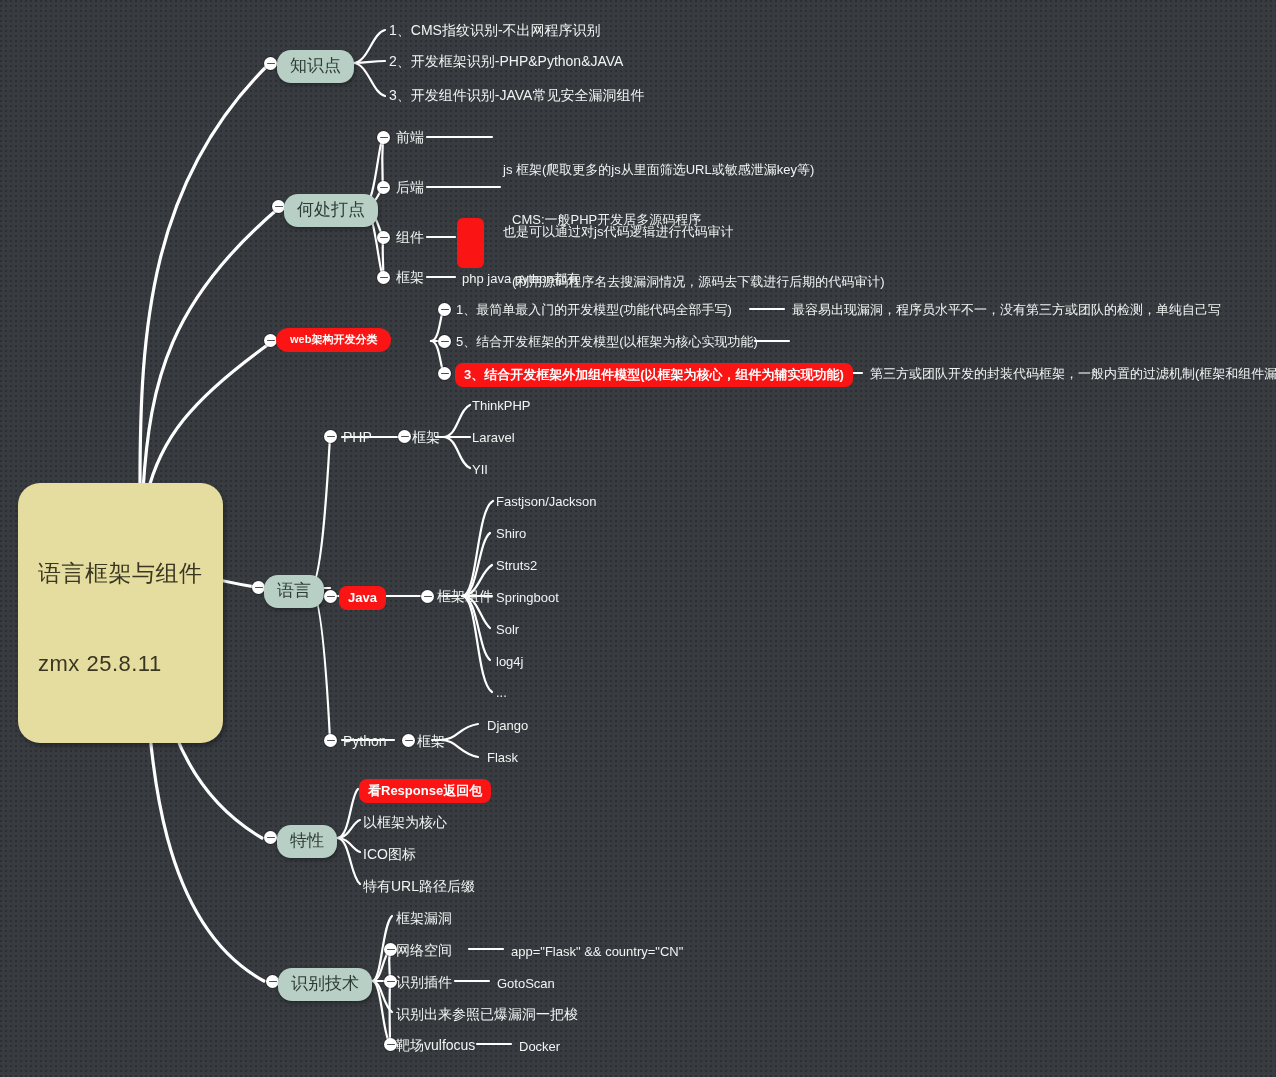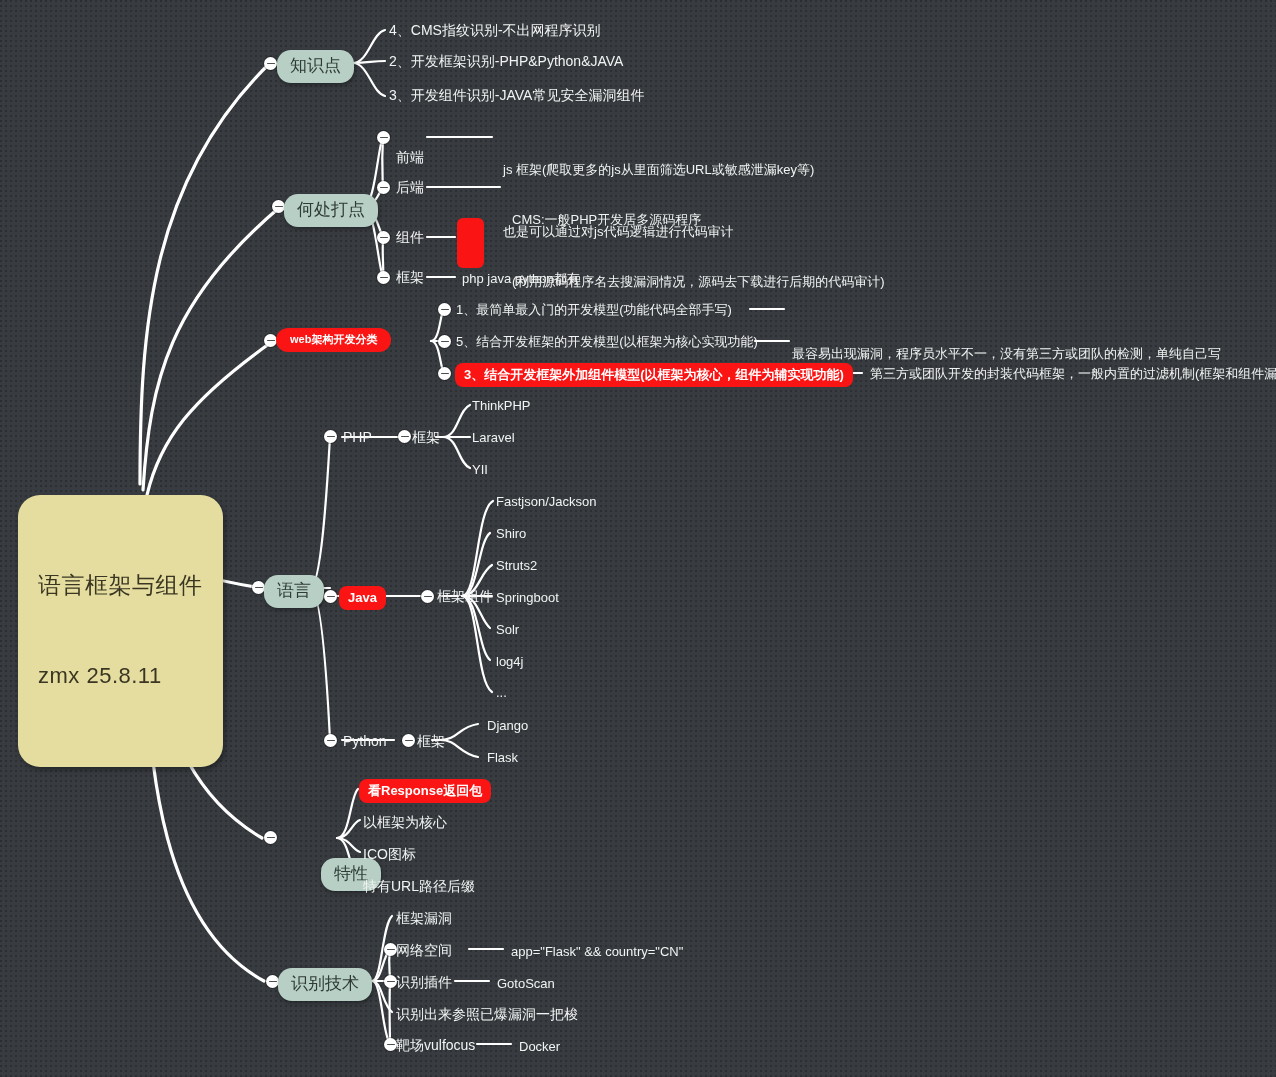--- a/index.html
+++ b/index.html
@@ -38,25 +38,24 @@
     position: absolute;
     white-space: pre;
     line-height: 1.32;
   }
 
   
   .root {
     background: #e4dd9f;
     color: #3a3622;
     border-radius: 22px;
-    padding: 14px 20px 16px 20px;
+    padding: 14px 20px 4px 20px;
     font-size: 23px;
     letter-spacing: 0.5px;
     box-shadow: 2px 3px 5px rgba(0,0,0,0.35);
-    margin-top: 12px;
   }
   .root .l2 { font-size: 22px; }
 
   
   .teal {
     background: #b7cfc5;
     color: #2f3b36;
     border-radius: 14px;
     padding: 5px 13px 6px 13px;
     font-size: 17px;
@@ -198,29 +197,29 @@
   </svg>
 
   <div class="node root" style="left:18px; top:483px;">
     <div>语言框架与组件</div>
     <div class="l2">zmx 25.8.11</div>
   </div>
 
   <div class="dot" style="left:264px; top:57px;"></div>
   <div class="node teal" style="left:277px; top:50px;">知识点</div>
 
-  <div class="node plain sz14" style="left:389px; top:21px;">4、CMS指纹识别-不出网程序识别</div>
+  <div class="node plain sz14" style="left:389px; top:21px;">1、CMS指纹识别-不出网程序识别</div>
   <div class="node plain sz14" style="left:389px; top:52px;">2、开发框架识别-PHP&amp;Python&amp;JAVA</div>
   <div class="node plain sz14" style="left:389px; top:86px;">3、开发组件识别-JAVA常见安全漏洞组件</div>
 
   <div class="dot" style="left:272px; top:200px;"></div>
   <div class="node teal" style="left:284px; top:194px;">何处打点</div>
 
   <div class="dot" style="left:377px; top:131px;"></div>
-  <div class="node plain sz14" style="left:396px; top:128px;margin-top:20px;">前端</div>
+  <div class="node plain sz14" style="left:396px; top:128px;">前端</div>
   <div class="node plain sz13 multiline" style="left:503px; top:118px;">
     <div>js 框架(爬取更多的js从里面筛选URL或敏感泄漏key等)</div>
     <div>也是可以通过对js代码逻辑进行代码审计</div>
   </div>
 
   <div class="dot" style="left:377px; top:181px;"></div>
   <div class="node plain sz14" style="left:396px; top:178px;">后端</div>
   <div class="node plain sz13 multiline" style="left:512px; top:168px;">
     <div>CMS:一般PHP开发居多源码程序</div>
     <div>(利用源码程序名去搜漏洞情况，源码去下载进行后期的代码审计)</div>
@@ -233,21 +232,21 @@
 
   <div class="dot" style="left:377px; top:271px;"></div>
   <div class="node plain sz14" style="left:396px; top:268px;">框架</div>
   <div class="node plain sz13" style="left:462px; top:270px;">php java python都有</div>
 
   <div class="dot" style="left:264px; top:334px;"></div>
   <div class="node redbox big" style="left:276px; top:328px;">web架构开发分类</div>
 
   <div class="dot" style="left:438px; top:303px;"></div>
   <div class="node plain sz13" style="left:456px; top:301px;">1、最简单最入门的开发模型(功能代码全部手写)</div>
-  <div class="node plain sz13" style="left:792px; top:301px;margin-top:44px;">最容易出现漏洞，程序员水平不一，没有第三方或团队的检测，单纯自己写</div>
+  <div class="node plain sz13" style="left:792px; top:301px;">最容易出现漏洞，程序员水平不一，没有第三方或团队的检测，单纯自己写</div>
 
   <div class="dot" style="left:438px; top:335px;"></div>
   <div class="node plain sz13" style="left:456px; top:333px;">5、结合开发框架的开发模型(以框架为核心实现功能)</div>
 
   <div class="dot" style="left:438px; top:367px;"></div>
   <div class="node redbox" style="left:455px; top:363px;">3、结合开发框架外加组件模型(以框架为核心，组件为辅实现功能)</div>
   <div class="node plain sz13" style="left:870px; top:365px;">第三方或团队开发的封装代码框架，一般内置的过滤机制(框架和组件漏洞)</div>
 
   <div class="dot" style="left:252px; top:581px;"></div>
   <div class="node teal" style="left:264px; top:575px;">语言</div>
@@ -274,21 +273,21 @@
   <div class="node plain sz13" style="left:496px; top:684px;">...</div>
 
   <div class="dot" style="left:324px; top:734px;"></div>
   <div class="node plain sz14" style="left:343px; top:732px;">Python</div>
   <div class="dot" style="left:402px; top:734px;"></div>
   <div class="node plain sz14" style="left:417px; top:732px;">框架</div>
   <div class="node plain sz13" style="left:487px; top:717px;">Django</div>
   <div class="node plain sz13" style="left:487px; top:749px;">Flask</div>
 
   <div class="dot" style="left:264px; top:831px;"></div>
-  <div class="node teal" style="left:277px; top:858px;margin-left:44px;">特性</div>
+  <div class="node teal" style="left:277px; top:825px;">特性</div>
 
   <div class="node redbox" style="left:359px; top:779px;">看Response返回包</div>
   <div class="node plain sz14" style="left:363px; top:813px;">以框架为核心</div>
   <div class="node plain sz14" style="left:363px; top:845px;">ICO图标</div>
   <div class="node plain sz14" style="left:363px; top:877px;">特有URL路径后缀</div>
 
   <div class="dot" style="left:266px; top:975px;"></div>
   <div class="node teal" style="left:278px; top:968px;">识别技术</div>
 
   <div class="node plain sz14" style="left:396px; top:909px;">框架漏洞</div>

